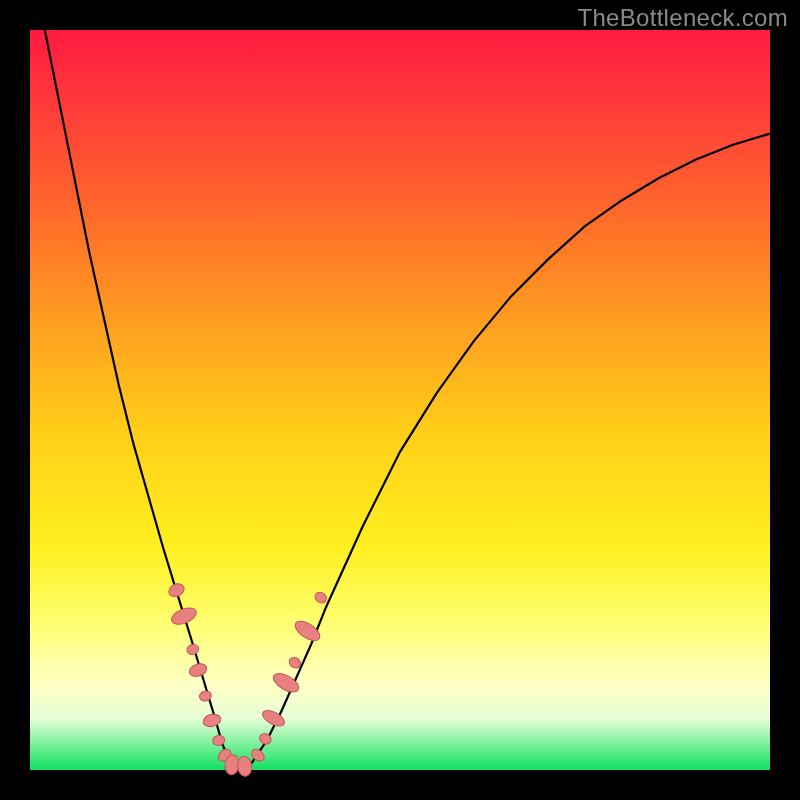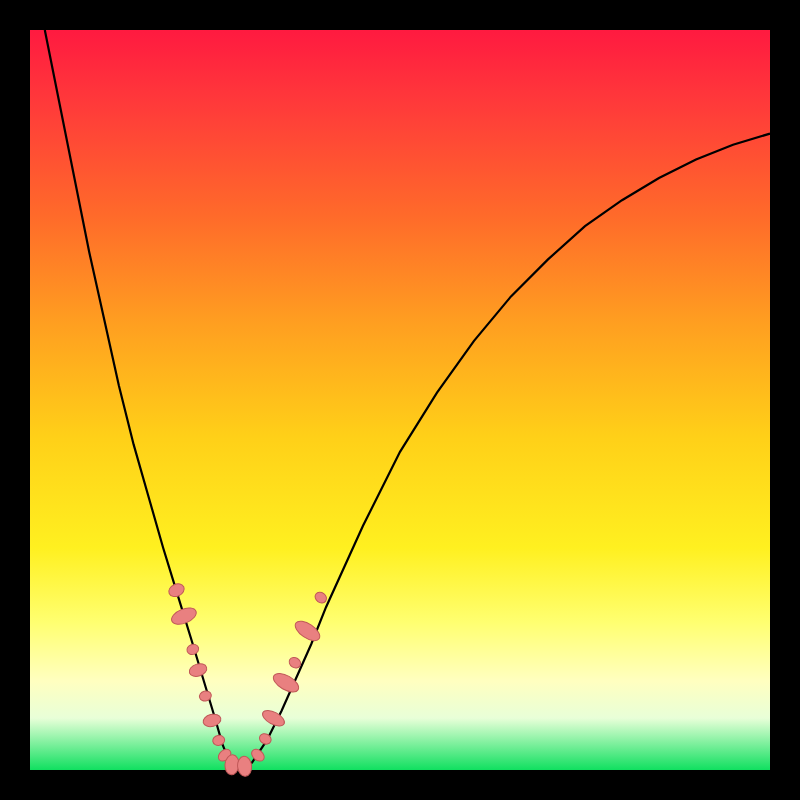--- a/index.html
+++ b/index.html
@@ -79,13 +79,14 @@
           <ellipse cx="0" cy="0" rx="5" ry="7" fill="#e98080" stroke="#c05858" stroke-width="1" transform="translate(227.9,725.2) rotate(-50)"></ellipse>
           <ellipse cx="0" cy="0" rx="5" ry="6" fill="#e98080" stroke="#c05858" stroke-width="1" transform="translate(235.3,708.9) rotate(-62)"></ellipse>
           <ellipse cx="0" cy="0" rx="6" ry="12" fill="#e98080" stroke="#c05858" stroke-width="1" transform="translate(243.5,688.2) rotate(-62)"></ellipse>
           <ellipse cx="0" cy="0" rx="7" ry="14" fill="#e98080" stroke="#c05858" stroke-width="1" transform="translate(256.0,652.7) rotate(-60)"></ellipse>
           <ellipse cx="0" cy="0" rx="5" ry="6" fill="#e98080" stroke="#c05858" stroke-width="1" transform="translate(264.9,632.7) rotate(-58)"></ellipse>
           <ellipse cx="0" cy="0" rx="7" ry="14" fill="#e98080" stroke="#c05858" stroke-width="1" transform="translate(277.5,600.9) rotate(-56)"></ellipse>
           <ellipse cx="0" cy="0" rx="5" ry="6" fill="#e98080" stroke="#c05858" stroke-width="1" transform="translate(290.8,567.6) rotate(-54)"></ellipse>
         </g>
     </svg>
   </div>
+  <div class="watermark">TheBottleneck.com</div>
 </div>
 
 </body></html>

